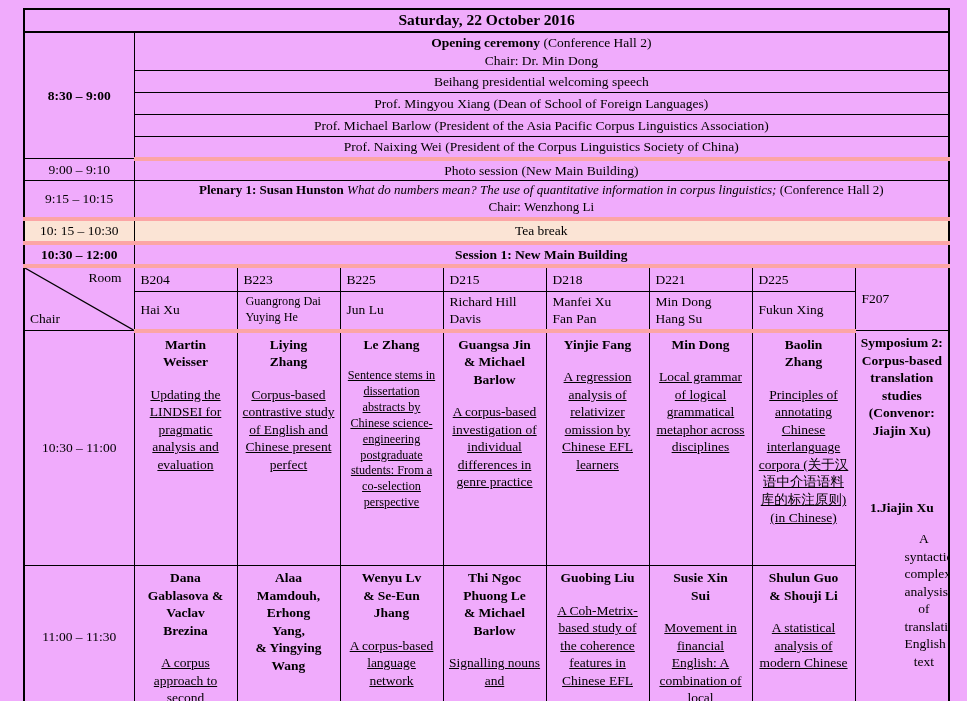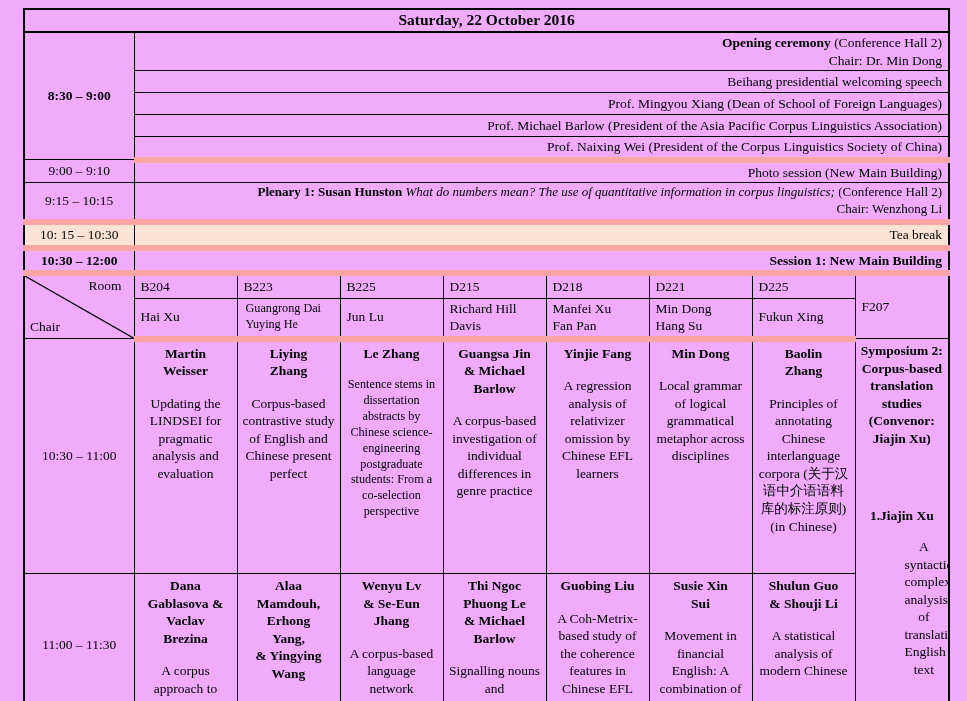--- a/index.html
+++ b/index.html
@@ -32,37 +32,37 @@
     font-weight: bold;
     font-size: 15.5px;
     border-bottom: 2px solid #000;
   }
   .time {
     text-align: center;
     padding: 0 2px;
   }
   .b { font-weight: bold; }
   .i { font-style: italic; }
-  .ev { padding: 1px 6px; text-align: right; }
+  .ev { padding: 1px 6px; text-align: center; }
   .ev.fit { font-size: 13px; }
-  tr.thick-bottom td { border-bottom: 6px solid #fca5a5; margin-top: 39px; }
+  tr.thick-bottom td { border-bottom: 4px solid #fca5a5; margin-top: 39px; }
   tr.tea td { background: #fbe4d5; }
   
   .diag { position: relative; padding: 0; }
   .diag svg { position: absolute; left: 0; top: 0; width: 100%; height: 100%; display: block; }
   .room-lbl { position: absolute; top: 1px; right: 12px; }
   .chair-lbl { position: absolute; bottom: 3px; left: 5px; }
   .room { padding: 1px 6px; vertical-align: middle; }
   .chair { padding: 1px 6px; vertical-align: middle; }
   .pre { white-space: pre-line; }
   .small { font-size: 12.2px; padding-left: 8px; }
   
   .talk { vertical-align: top; padding: 3px 5px; text-align: center; }
   .talk .authors { font-weight: bold; white-space: pre-line; }
-  .talk .ttl { margin-top: 15px; }
+  .talk .ttl { margin-top: 15px; text-decoration: underline; }
   .talk.smallcell { font-size: 12.2px; }
   .talk.smallcell .authors { font-size: 13.5px; }
   .sym .sym-title { font-weight: bold; }
   .sym .sym-speaker { font-weight: bold; margin-top: 60px; }
   .sym .sym-paper { margin-top: 13px; margin-left: 44px; }
   .clip { max-height: 135px; overflow: hidden; }
 </style>
 </head>
 <body>
 

